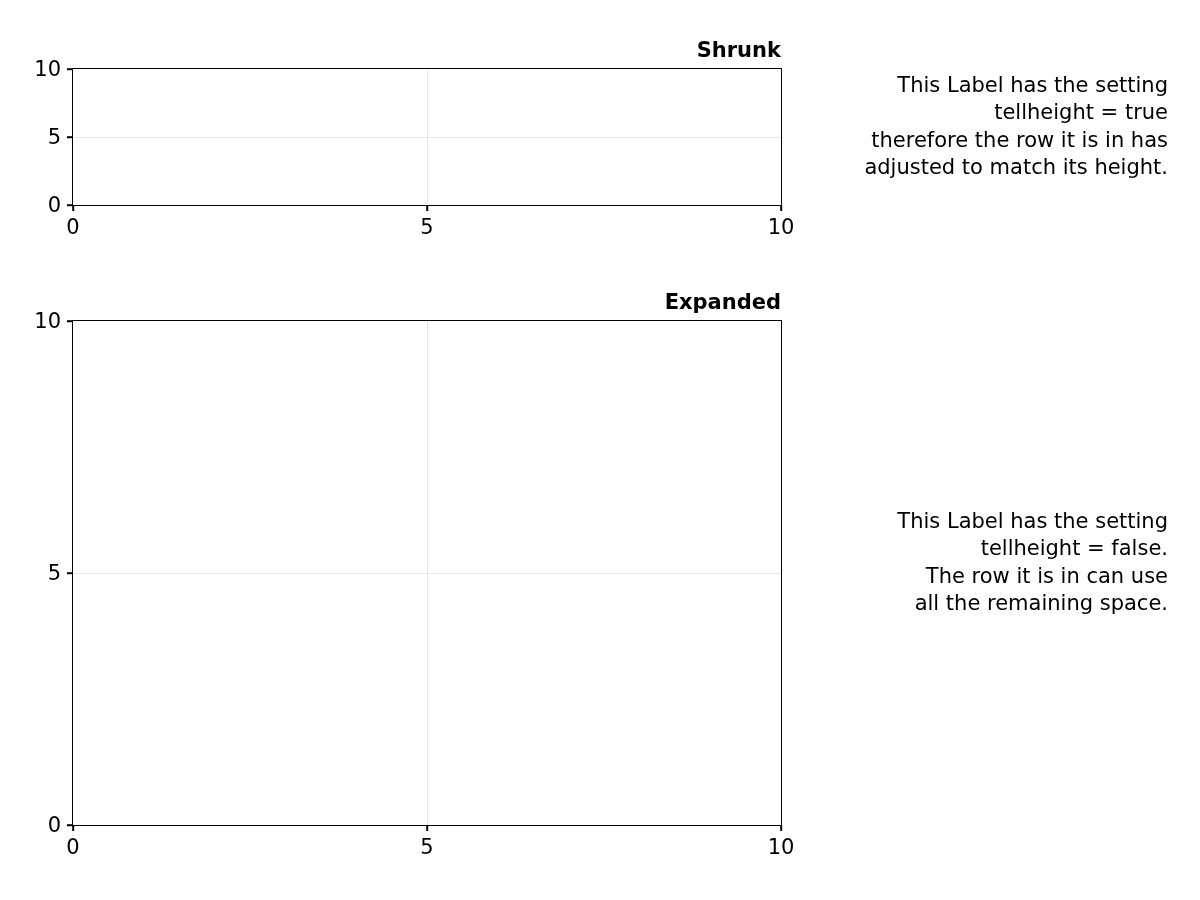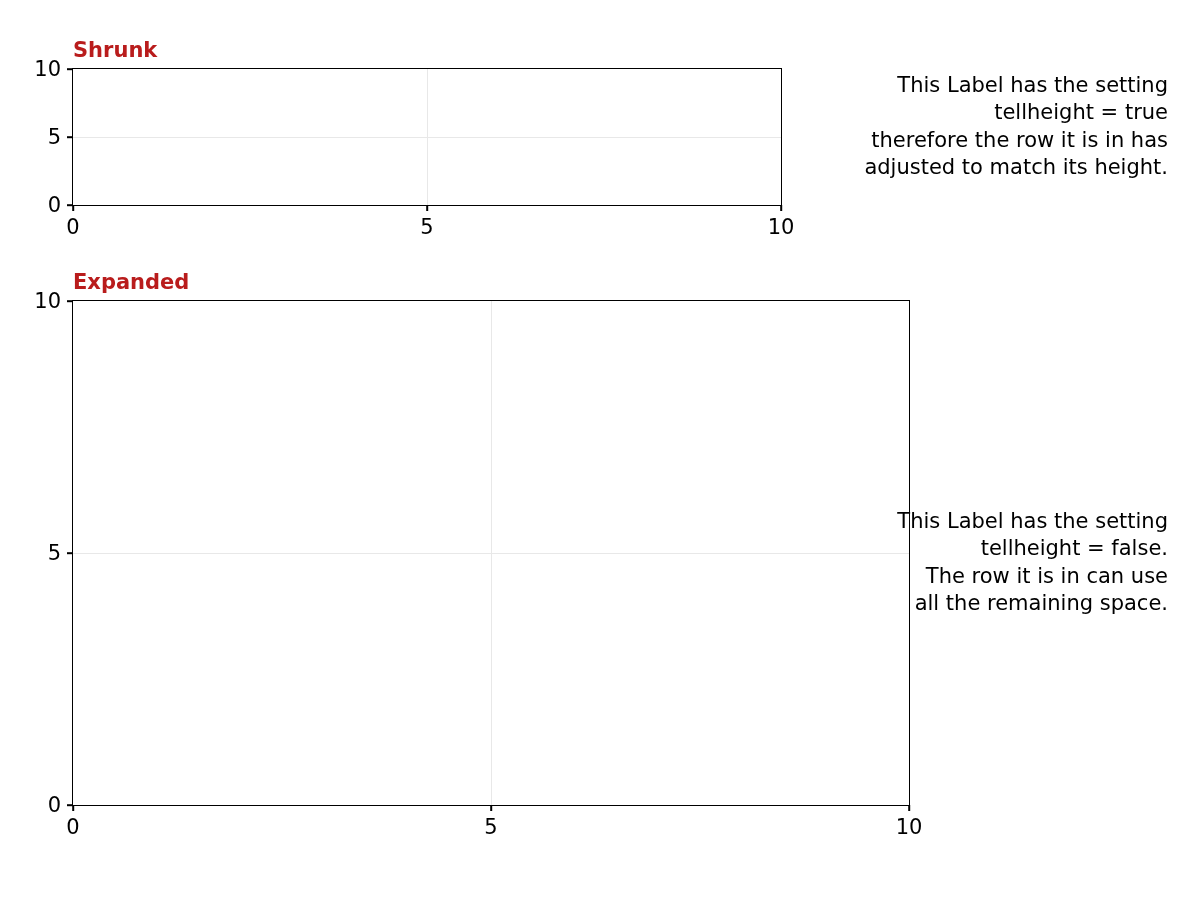--- a/index.html
+++ b/index.html
@@ -28,24 +28,24 @@
   .axes {
     position: absolute;
     box-sizing: border-box;
     border: 1.6px solid #000000;
     background: #ffffff;
   }
   .axes-title {
     position: absolute;
     left: 0;
     right: 0;
-    text-align: left;
+    text-align: right;
     font-size: 21px;
     font-weight: bold;
-    color: #b91c1c;
+    color: #000000;
     white-space: nowrap;
   }
   .gridline-v {
     position: absolute;
     top: 0;
     bottom: 0;
     width: 1px;
     background: #e8e8e8;
   }
   .gridline-h {
@@ -100,22 +100,22 @@
     left: 72px;
     top: 68px;
     width: 710px;
     height: 138px;
   }
   #title-shrunk { top: -31px; }
 
   
   #axes-expanded {
     left: 72px;
-    top: 300px;
-    width: 838px;
+    top: 320px;
+    width: 710px;
     height: 506px;
   }
   #title-expanded { top: -31px; }
 
   #label-shrunk {
     left: 800px;
     top: 72px;
     width: 368px;
   }
   #label-expanded {

